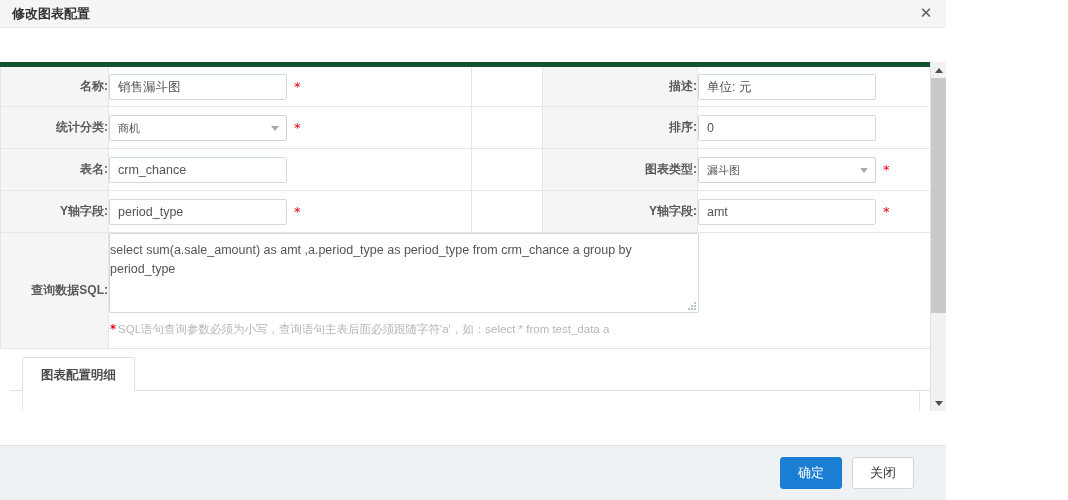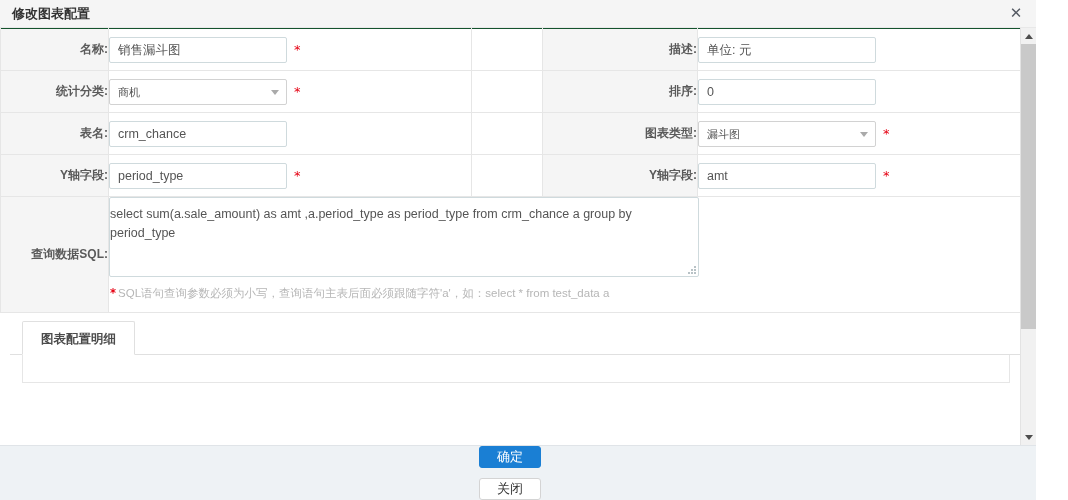--- a/index.html
+++ b/index.html
@@ -6,25 +6,26 @@
   html, body {
     margin: 0; padding: 0;
     width: 1068px; height: 500px;
     overflow: hidden;
     background: #ffffff;
     font-family: "Liberation Sans", "DejaVu Sans", sans-serif;
     -webkit-font-smoothing: antialiased;
   }
   .dialog {
     position: relative;
-    width: 1036px;
+    width: 946px;
     height: 500px;
     background: #fff;
     display: flex;
     flex-direction: column;
+    gap: 34px;
   }
 
   
   .titlebar {
     height: 28px;
     min-height: 28px;
     background: #f5f5f5;
     border-bottom: 1px solid #e8e8e8;
     display: flex;
     align-items: center;
@@ -63,21 +64,21 @@
     overflow: hidden;
     background: #fff;
     position: relative;
   }
 
   
   table.form {
     width: 100%;
     border-collapse: collapse;
     table-layout: fixed;
-    border-top: 1px solid #14532d;
+    border-top: 5px solid #14532d;
   }
   table.form td {
     border: 1px solid #e6e6e6;
     border-top: none;
     border-left: none;
     height: 42px;
     padding: 0;
     vertical-align: middle;
   }
   table.form td:first-child { border-left: 1px solid #e6e6e6; }
@@ -277,23 +278,22 @@
 
   
   .footer {
     height: 55px;
     min-height: 55px;
     background: #eef2f5;
     border-top: 1px solid #e0e4e8;
     display: flex;
     align-items: center;
     justify-content: flex-end;
-    padding-right: 16px;
+    padding-right: 32px;
     gap: 10px;
-    flex-direction: column;
   }
   .btn {
     height: 32px;
     min-width: 62px;
     padding: 0 16px;
     font-size: 13px;
     border-radius: 3px;
     cursor: pointer;
     display: flex;
     align-items: center;

